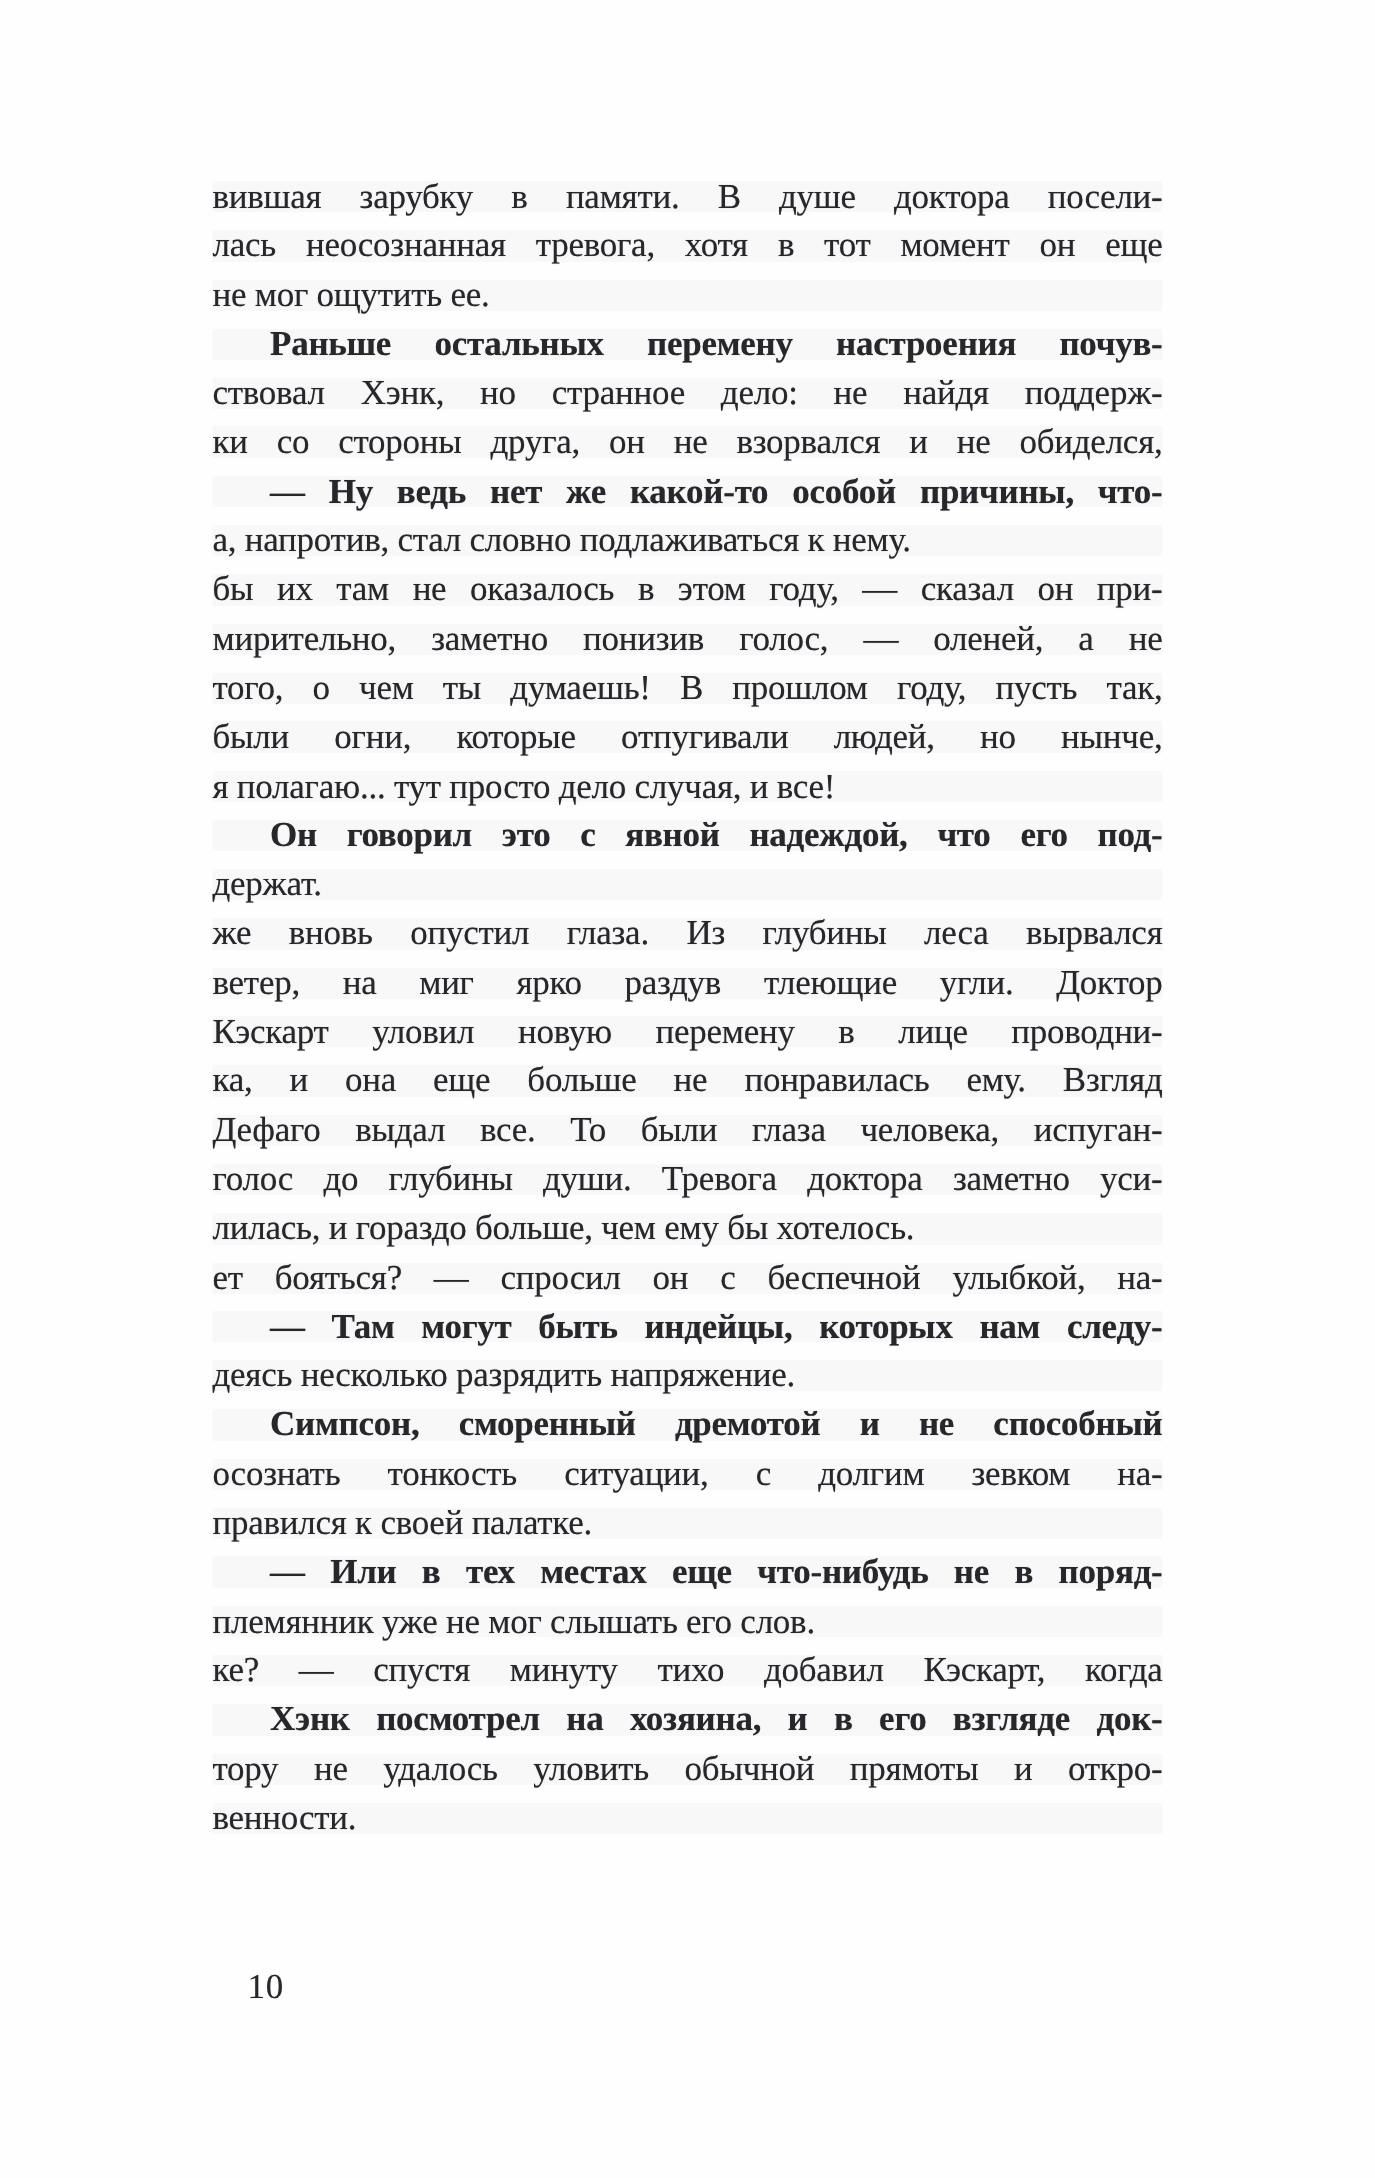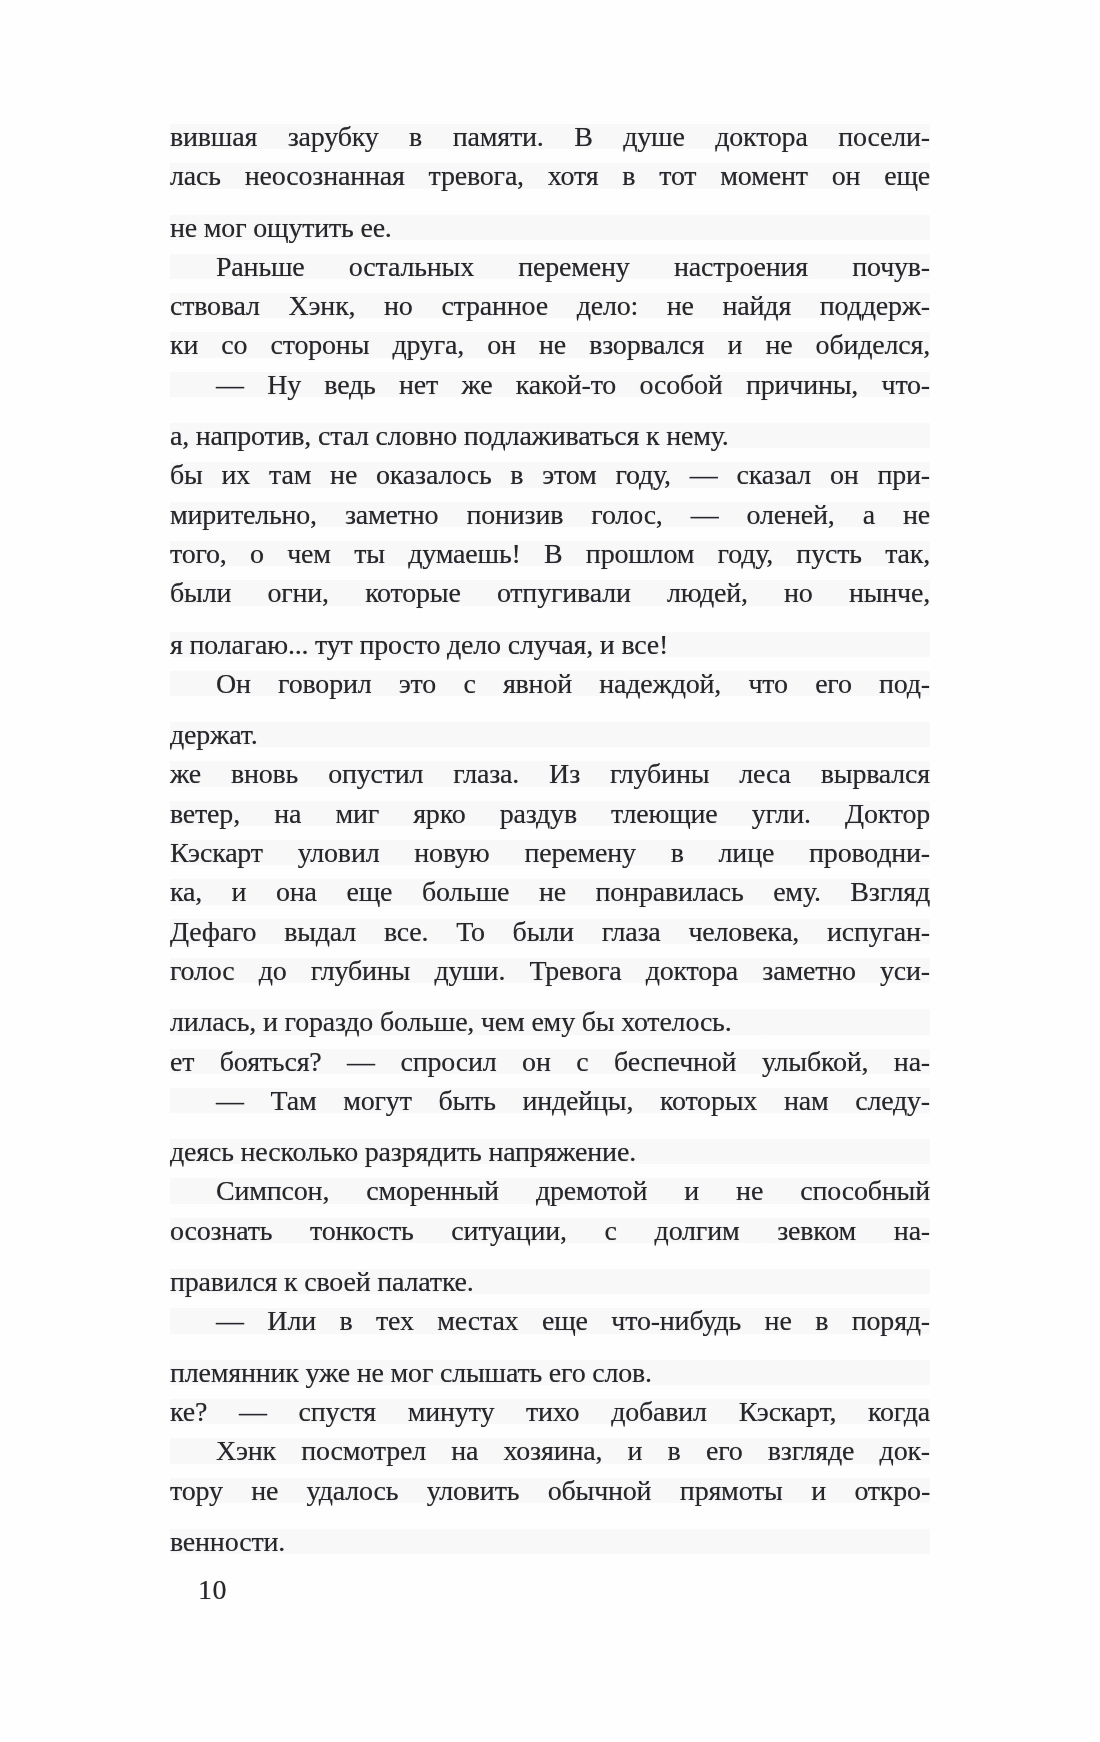--- a/index.html
+++ b/index.html
@@ -16,43 +16,43 @@
     overflow: hidden;
   }
   .page {
     position: absolute;
     inset: 0;
     background: #fefefe;
   }
   .text-column {
     position: absolute;
     left: 170px;
-    top: 117px;
+    top: 138px;
     width: 760px;
   }
   .line {
     font-size: 28px;
     line-height: 39.3px;
     letter-spacing: -0.2px;
     text-align: justify;
     text-align-last: justify;
     white-space: normal;
     text-shadow: 0 0 0.7px rgba(45,45,55,0.55);
     background: linear-gradient(180deg,
       rgba(0,0,0,0) 18%,
       rgba(0,0,0,0.022) 18%,
       rgba(0,0,0,0.022) 82%,
       rgba(0,0,0,0) 82%);
   }
   .line.indent {
     text-indent: 46px;
+    font-weight: bold;
   }
   .line.end {
     text-align-last: left;
-    margin-top: 12px;
   }
   .page-number {
     position: absolute;
     left: 170px;
     top: 1538px;
     width: 760px;
     text-align: left;
     transform: translateX(28px);
     font-size: 28px;
     letter-spacing: 0.5px;

